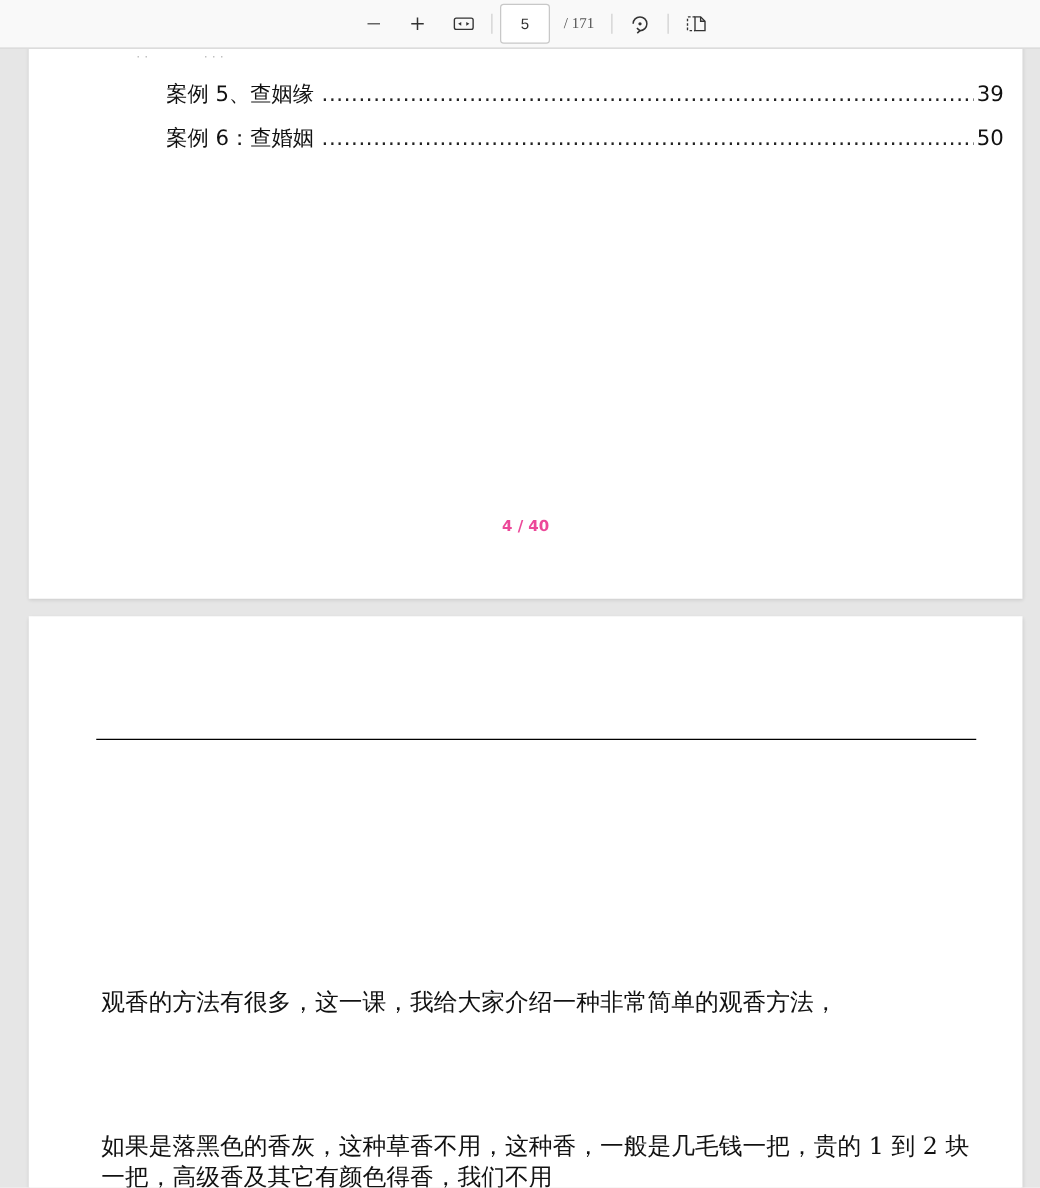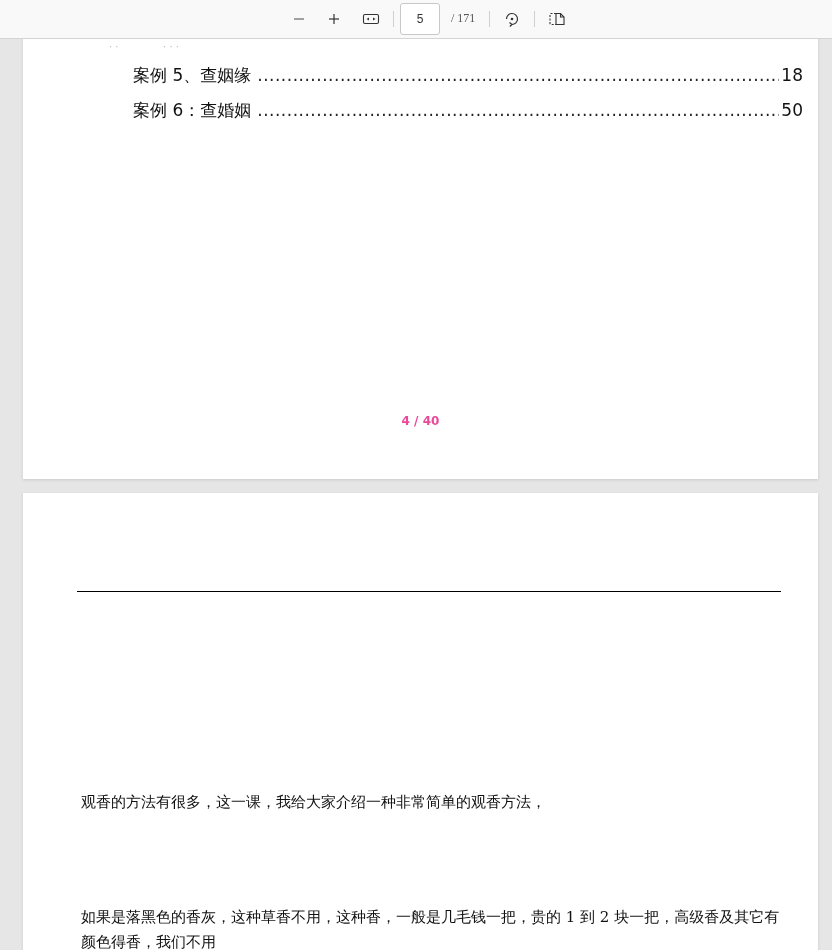--- a/index.html
+++ b/index.html
@@ -138,21 +138,21 @@
       font-weight: bold;
       font-size: 28px;
       color: #000;
       letter-spacing: 0.5px;
     }
     .para {
       position: absolute;
       left: 58px;
       width: 700px;
       font-family: "DejaVu Serif", serif;
-      font-size: 15px;
+      font-size: 19px;
       line-height: 25px;
       color: #111;
     }
   </style>
 </head>
 <body>
 
 <div class="toolbar">
   <div class="tb-btn" style="left:285px;" title="Zoom out">
     <svg width="14" height="14" viewBox="0 0 14 14">
@@ -194,21 +194,21 @@
 </div>
 
 <div class="viewer">
 
   <div class="page page-a">
     <div class="partial-top" style="color:#bbb; font-size:10px; top:62px;">· ·&nbsp;&nbsp;&nbsp;&nbsp;&nbsp;&nbsp;&nbsp;&nbsp;&nbsp;&nbsp;&nbsp;&nbsp;&nbsp;&nbsp;· · ·</div>
 
     <div class="toc-line" style="top:85px;">
       <span class="toc-title">案例 5、查姻缘</span>
       <span class="toc-dots"></span>
-      <span class="toc-page">18</span>
+      <span class="toc-page">39</span>
     </div>
     <div class="toc-line" style="top:120px;">
       <span class="toc-title">案例 6：查婚姻</span>
       <span class="toc-dots"></span>
       <span class="toc-page">50</span>
     </div>
 
     <div class="page-footer" style="top:435px;">4 / 40</div>
   </div>
 

